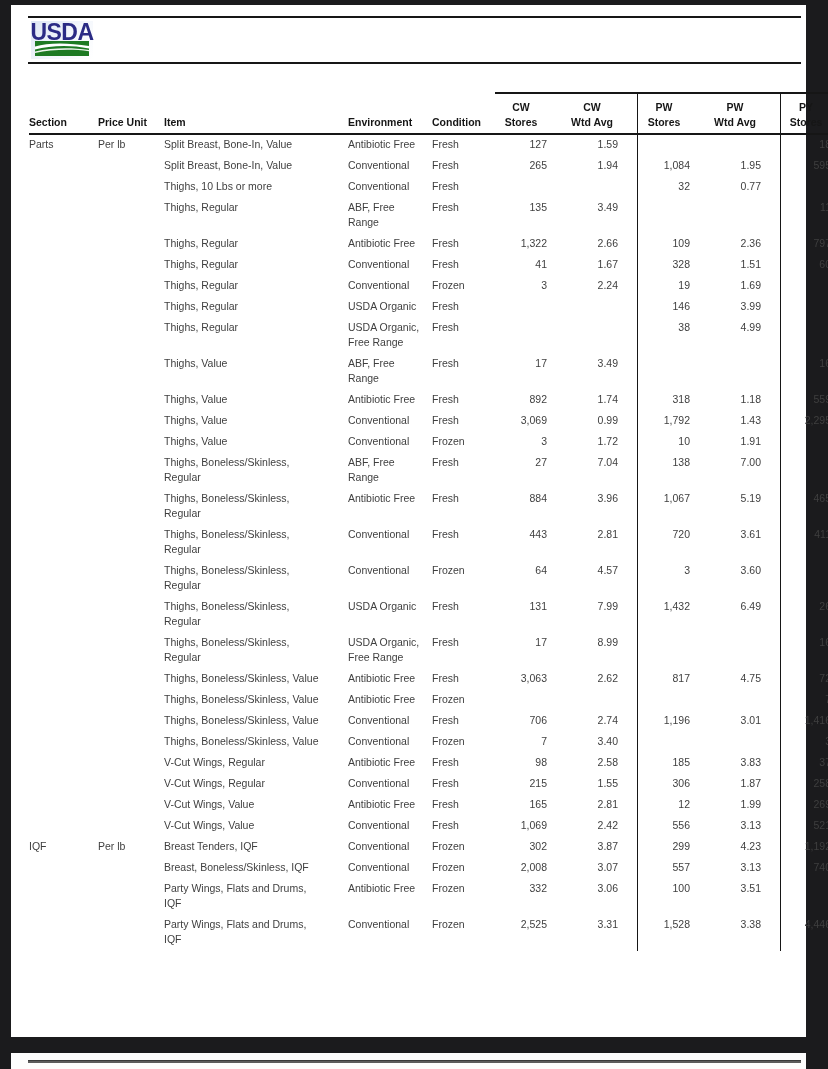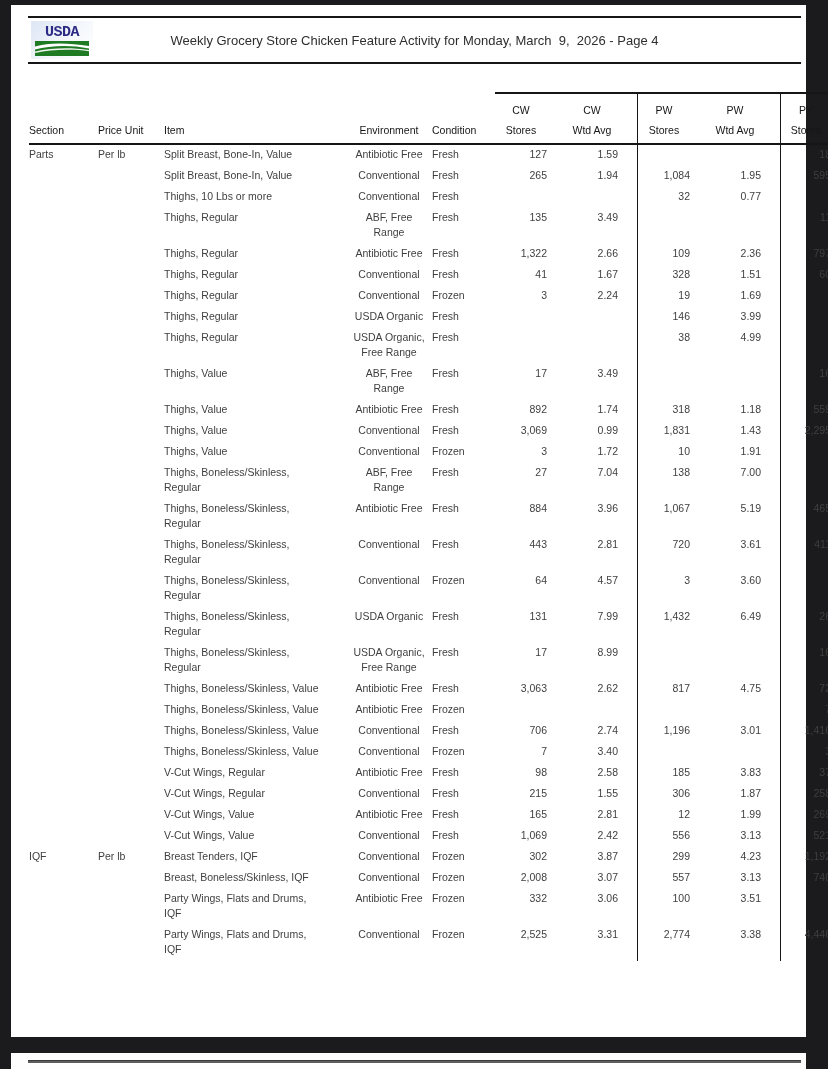--- a/index.html
+++ b/index.html
@@ -27,49 +27,49 @@
   .report-header{
     position:absolute;left:17px;top:11px;width:773px;height:44px;
     border-top:2px solid #161616;border-bottom:2px solid #161616;
   }
   .usda-logo{
     position:absolute;left:3px;top:3px;width:62px;height:38px;
     background:linear-gradient(135deg,#dde6f4 0%,#f4f7fc 55%,#ffffff 100%);
     display:flex;flex-direction:column;align-items:center;justify-content:center;
   }
   .logo-text{
-    font-family:Liberation Mono, monospace;font-weight:bold;
-    color:#2b2b85;font-size:15px;line-height:15px;letter-spacing:-0.5px;
+    font-family:Liberation Sans, sans-serif;font-weight:bold;
+    color:#2b2b85;font-size:23px;line-height:15px;letter-spacing:-0.5px;
   }
   .logo-swoosh{display:block;margin-top:1px;}
   .page-title{
     position:absolute;left:0;right:0;top:50%;transform:translateY(-50%);
     text-align:center;font-size:13px;color:#2e2e2e;white-space:pre;
   }
 
   table.feature{
     position:absolute;left:18px;top:87px;width:772px;
     border-collapse:collapse;table-layout:fixed;
     font-size:10.5px;color:#3f3f3f;
   }
   th{
-    font-weight:normal;color:#161616;vertical-align:bottom;
-    text-align:left;padding:6px 0 3px 0;line-height:20px;
+    font-weight:bold;color:#161616;vertical-align:bottom;
+    text-align:left;padding:6px 0 3px 0;line-height:15px;
     white-space:pre-line;font-size:10.5px;
     border-bottom:2px solid #161616;
   }
   th.num{text-align:center;border-top:2px solid #161616;}
   td{
     vertical-align:top;padding:2px 0 4px 0;line-height:15px;
     white-space:pre-line;
   }
   .c0{width:69px;}
   .c1{width:66px;}
   .c2{width:180px;padding-right:4px;}
-  .c3{width:82px;padding-right:2px;text-align:center;}
+  .c3{width:82px;padding-right:2px;}
   .c4{width:63px;}
   .c5{width:52px;}
   .c6{width:52px;}
   .c7{width:52px;}
   .c8{width:52px;}
   .c9{width:50px;}
   td.c5,td.c6,td.c7,td.c8,td.c9{text-align:right;padding-right:19px;}
   th.c5,th.c6,th.c7,th.c8,th.c9{padding-right:19px;}
   .c7,.c9{border-left:1px solid #161616;}
 </style>
@@ -82,21 +82,20 @@
 
     <div class="report-header">
       <div class="usda-logo">
         <div class="logo-text">USDA</div>
         <svg class="logo-swoosh" width="54" height="15" viewBox="0 0 54 15">
           <rect x="0" y="0" width="54" height="15" fill="#1e7a23"></rect>
           <path d="M0,5.5 C13,1.5 33,1.5 54,5 L54,7.5 C35,3.5 15,4.5 0,8.5 Z" fill="#ffffff"></path>
           <path d="M0,10.5 C17,6.5 37,6.5 54,9 L54,10.2 C37,7.8 17,8.3 0,12 Z" fill="#ffffff" opacity="0.92"></path>
         </svg>
       </div>
-      <div class="page-title">Weekly Grocery Store Chicken Feature Activity for Monday, March  9,  2026 - Page 4</div>
     </div>
 
     <table class="feature">
       <thead>
         <tr>
           <th class="c0">Section</th>
           <th class="c1">Price Unit</th>
           <th class="c2">Item</th>
           <th class="c3">Environment</th>
           <th class="c4">Condition</th>
@@ -250,21 +249,21 @@
             <td class="c9">559</td>
           </tr>
           <tr>
             <td class="c0"></td>
             <td class="c1"></td>
             <td class="c2">Thighs, Value</td>
             <td class="c3">Conventional</td>
             <td class="c4">Fresh</td>
             <td class="c5">3,069</td>
             <td class="c6">0.99</td>
-            <td class="c7">1,831</td>
+            <td class="c7">1,792</td>
             <td class="c8">1.43</td>
             <td class="c9">2,295</td>
           </tr>
           <tr>
             <td class="c0"></td>
             <td class="c1"></td>
             <td class="c2">Thighs, Value</td>
             <td class="c3">Conventional</td>
             <td class="c4">Frozen</td>
             <td class="c5">3</td>
@@ -488,21 +487,21 @@
           </tr>
           <tr>
             <td class="c0"></td>
             <td class="c1"></td>
             <td class="c2">Party Wings, Flats and Drums,
 IQF</td>
             <td class="c3">Conventional</td>
             <td class="c4">Frozen</td>
             <td class="c5">2,525</td>
             <td class="c6">3.31</td>
-            <td class="c7">2,774</td>
+            <td class="c7">1,528</td>
             <td class="c8">3.38</td>
             <td class="c9">4,446</td>
           </tr>
         </tbody>
     </table>
 
   </div>
 
   <div class="page2">
     <div class="page2-rule"></div>

